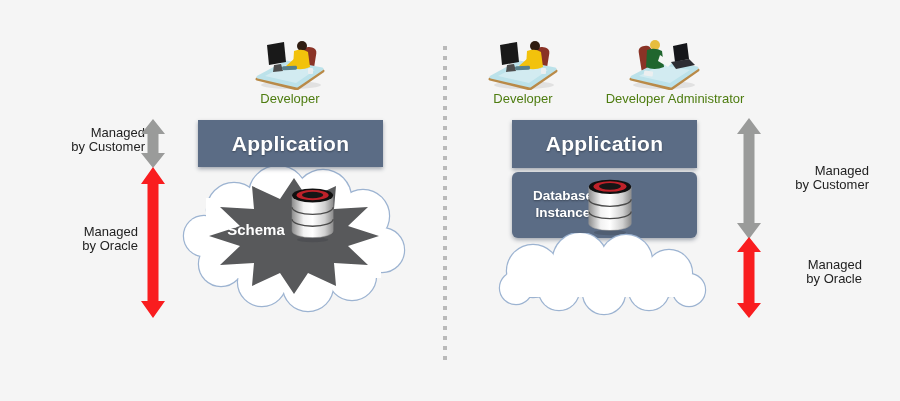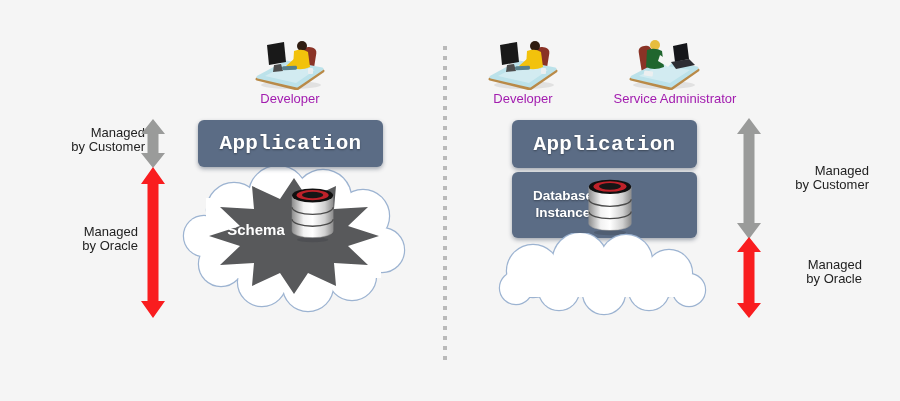--- a/index.html
+++ b/index.html
@@ -5,29 +5,28 @@
   html,body{margin:0;padding:0;}
   body{
     width:900px;height:401px;position:relative;overflow:hidden;
     background:#f5f5f5;
     font-family:"Liberation Sans",sans-serif;
     color:#1a1a1a;
   }
   .abs{position:absolute;}
   .ml{white-space:pre-line;}
 
-  .actor-label{font-size:13px;color:#a21caf;text-align:center;}
+  .actor-label{font-size:13px;color:#4d7c0f;text-align:center;}
   .managed-label{font-size:13px;color:#222;text-align:right;line-height:1.05;}
 
   .app-box{
-    background:#5b6c85;border-radius:6px;
+    background:#5b6c85;border-radius:0;
     box-shadow:0 2px 4px rgba(60,70,90,.45);
     display:flex;align-items:center;justify-content:center;
     z-index:2;
-    font-family:Liberation Mono, monospace;
   }
   .app-box .app-text{
     color:#fff;font-weight:bold;font-size:21px;letter-spacing:.3px;
     text-shadow:0 1px 2px rgba(0,0,0,.35);
   }
   .dbi-box{
     background:#5b6c85;border-radius:6px;
     box-shadow:0 2px 4px rgba(60,70,90,.45);
     z-index:2;
   }
@@ -175,21 +174,21 @@
       <polygon points="8,41 37,26 73,32 47,50" fill="#bce2ea" stroke="#bce2ea" stroke-width="3" stroke-linejoin="round"></polygon>
       <polygon points="15,40 37,29 66,34 46,47" fill="#dbeff4" opacity=".7"></polygon>
       <circle cx="31" cy="9" r="5" fill="#e7bd3e"></circle>
       <path d="M23 14 Q31 11 38 15 L40 31 Q30 35 22 31 Z" fill="#20662e"></path>
       <path d="M36 19 L48 27 L44 31 L34 25 Z" fill="#f4f6f4"></path>
       <polygon points="49,10 63,7 65,23 51,26" fill="#15161a"></polygon>
       <polygon points="47,26 65,23 71,29 52,33" fill="#2c2d33"></polygon>
       <rect x="20" y="35" width="9" height="5" rx="1" fill="#eceff0" transform="rotate(8 24 37)"></rect>
     </svg>
   </div>
-  <div class="abs actor-label" style="left:138px;top:91px;width:180px;">Service Administrator</div>
+  <div class="abs actor-label" style="left:138px;top:91px;width:180px;">Developer Administrator</div>
 
   <div class="abs app-box" style="left:65px;top:120px;width:185px;height:48px;">
     <span class="app-text">Application</span>
   </div>
 
   <div class="abs dbi-box" style="left:65px;top:172px;width:185px;height:66px;">
     <div class="dbi-label ml">Database
 Instance</div>
     <div class="abs" style="left:72px;top:3px;width:52px;height:61px;">
       <svg viewBox="0 0 60 72" width="52" height="61">

